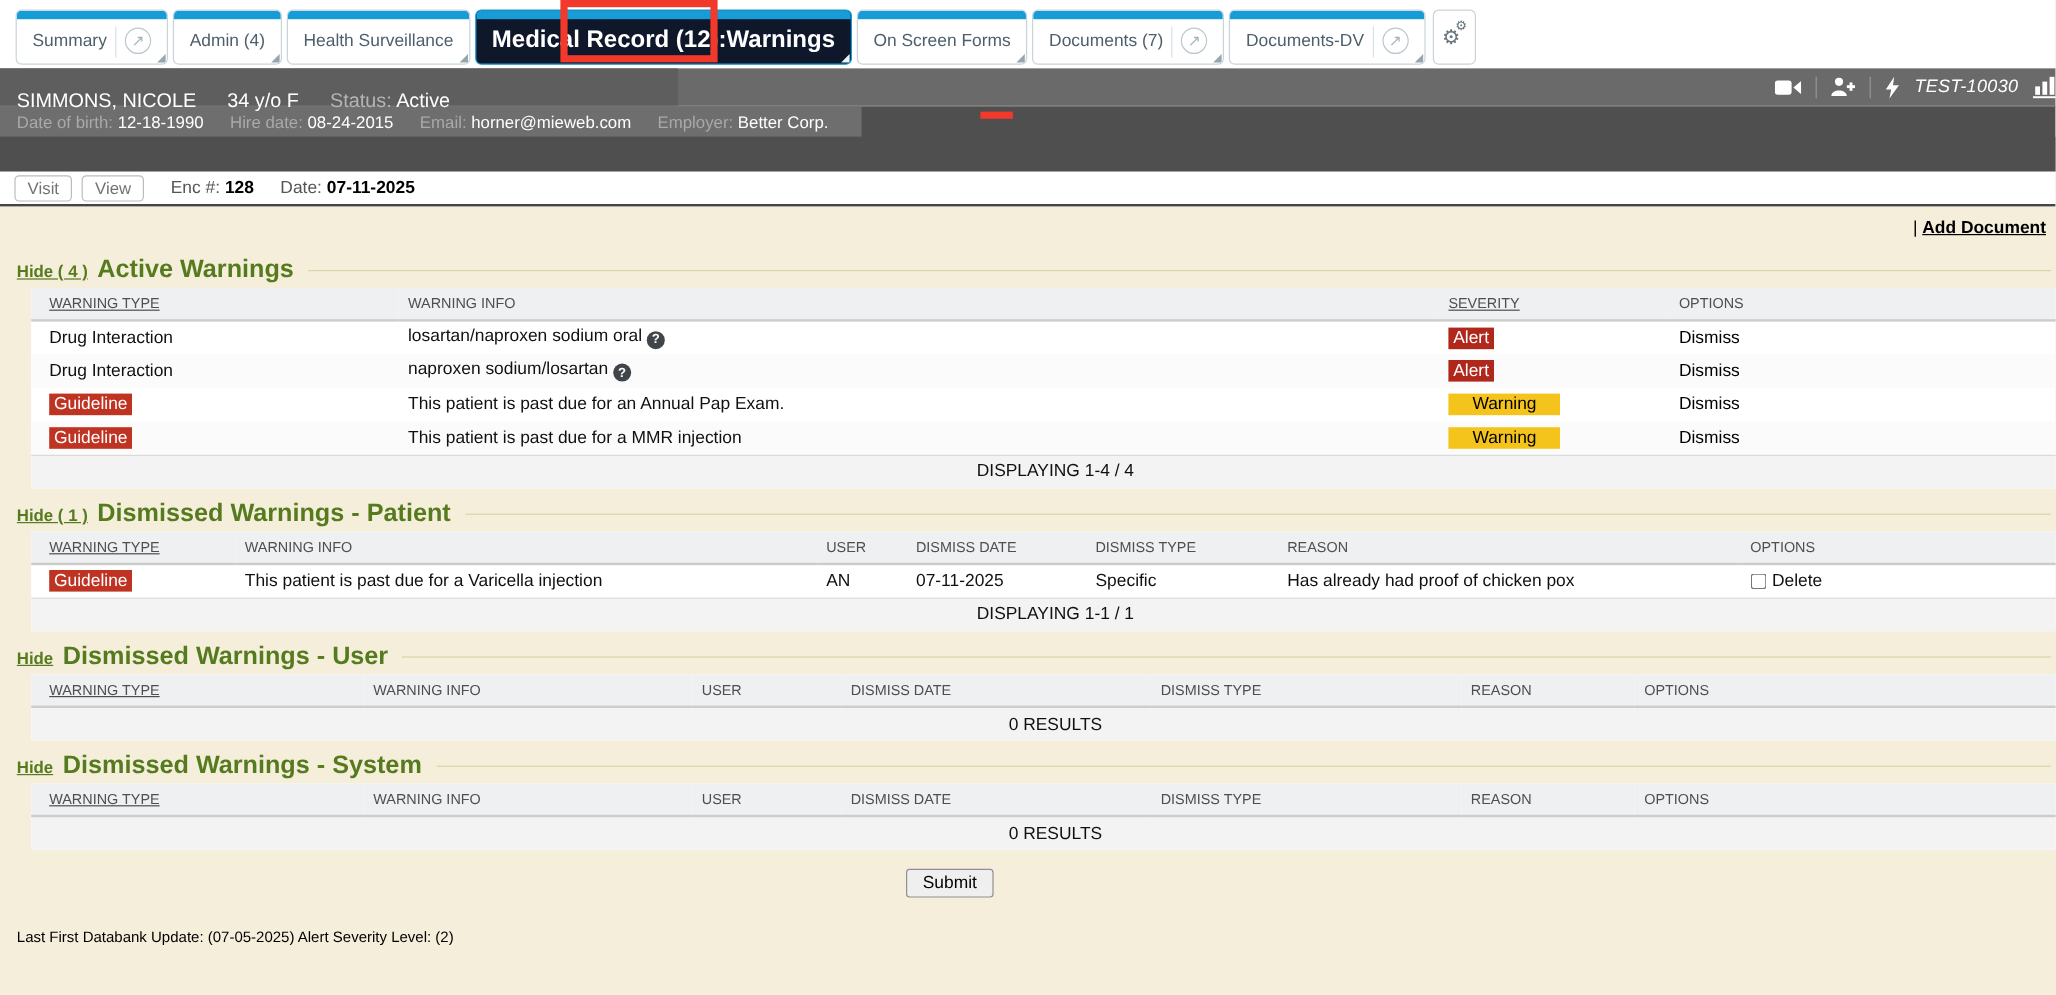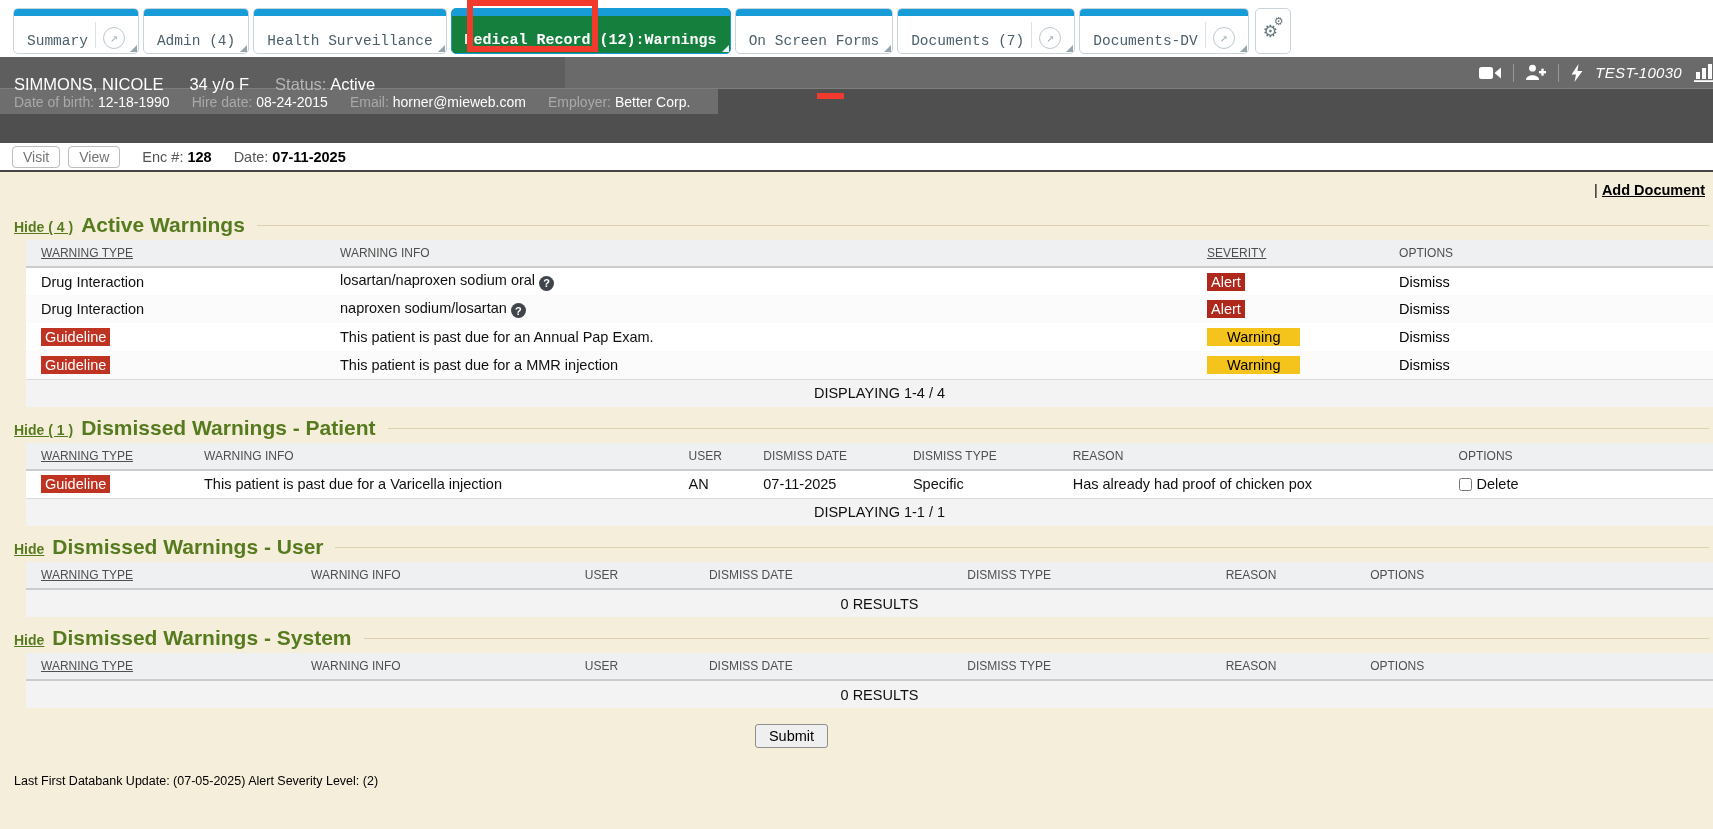--- a/index.html
+++ b/index.html
@@ -9,31 +9,31 @@
     font-family:"Liberation Sans", sans-serif;
     background:#f5eedb;
   }
 
   
   .tabbar {
     height:57px; background:#ffffff; display:flex; align-items:flex-start;
     padding:8px 0 0 13px; gap:4px;
   }
   .tab {
-    position:relative; display:flex; align-items:flex-end; gap:7px;
+    position:relative; display:flex; align-items:center; gap:7px;
     height:46px; padding:9px 13px 4px 13px;
     background:#fff; border:1px solid #c9d4da; border-radius:5px;
-    color:#4c5f6b; font-size:14.5px; overflow:hidden; cursor:pointer;font-family:Liberation Mono, monospace;
+    color:#4c5f6b; font-size:14.5px; overflow:hidden; cursor:pointer;
   }
   .tab::before { content:""; position:absolute; top:0; left:0; right:0; height:7px; background:#189cd8; }
   .tab .fold {
     position:absolute; bottom:1px; right:1px; width:0; height:0;
     border-left:7px solid transparent; border-bottom:7px solid #97a5ad;
   }
-  .tab.active { background:#15803d; border-color:#189cd8; color:#fff; font-weight:bold; font-size:15px; }
+  .tab.active { background:#0f172a; border-color:#189cd8; color:#fff; font-weight:bold; font-size:20px; }
   .tab.active .fold { border-bottom-color:#e8f5fb; }
   .tab-divider { width:1px; align-self:stretch; background:#d9e1e5; margin:4px 0 1px 0; }
   .ext-icon {
     width:22px; height:22px; border:1px solid #bac7ce; border-radius:50%;
     display:flex; align-items:center; justify-content:center;
     color:#a3b3bc; font-size:13px; line-height:1;
   }
   .gear-btn {
     position:relative; width:36px; height:46px; background:#fff;
     border:1px solid #c9d4da; border-radius:5px; cursor:pointer;

